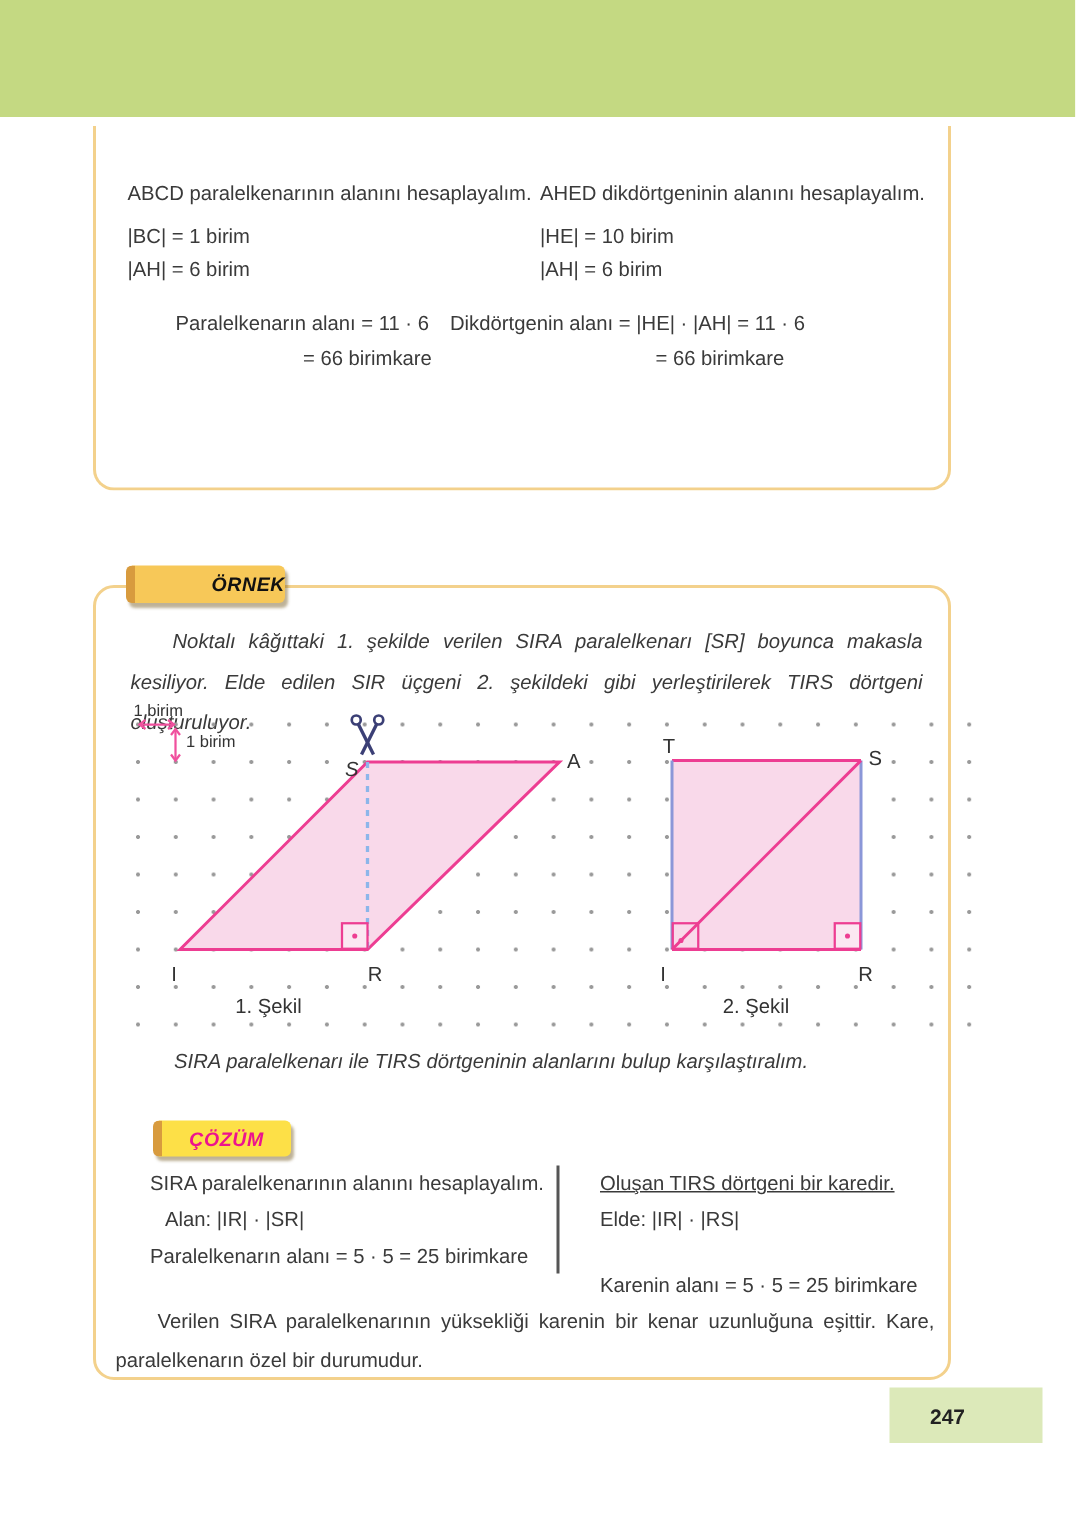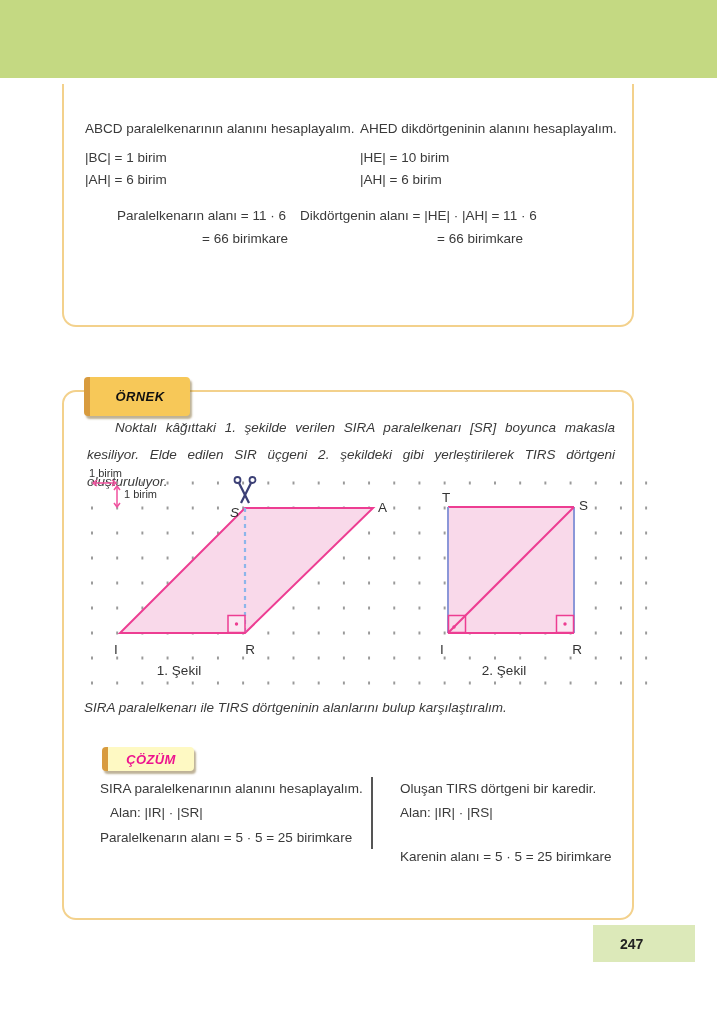--- a/index.html
+++ b/index.html
@@ -42,21 +42,21 @@
     <p class="abs" style="left:296px;top:88px;">|AH| = 6 birim</p>
 
     <p class="abs" style="left:21px;top:124px;margin-left:32px;">Paralelkenarın alanı = 11 · 6</p>
     <p class="abs" style="left:236px;top:124px;">Dikdörtgenin alanı = |HE| · |AH| = 11 · 6</p>
 
     <p class="abs" style="left:138px;top:147px;">= 66 birimkare</p>
     <p class="abs" style="left:373px;top:147px;">= 66 birimkare</p>
 
   </section>
 
-  <div class="lbl" style="left:84px;top:377px;width:100px;height:39px;color:#111;">
+  <div class="lbl" style="left:84px;top:377px;width:100px;height:25px;color:#111;justify-content:flex-end;">
     <span>ÖRNEK</span>
   </div>
 
   <section class="box" style="left:62px;top:390px;width:572px;height:530px;border-radius:14px;">
 
     <p class="abs para ital" style="left:23px;top:22px;width:528px;line-height:27px;">Noktalı kâğıttaki 1. şekilde verilen SIRA paralelkenarı [SR] boyunca makasla kesiliyor. Elde edilen SIR üçgeni 2. şekildeki gibi yerleştirilerek TIRS dörtgeni oluşturuluyor.</p>
 
     <div class="dotgrid" style="left:23px;top:77px;width:565px;height:223px;">
       <svg width="565" height="223" viewBox="0 0 565 223">
 
@@ -108,35 +108,36 @@
           <text x="359" y="33" font-size="13.5" text-anchor="middle">T</text>
           <text x="492" y="41" font-size="13.5">S</text>
           <text x="355" y="185" font-size="13.5" text-anchor="middle">I</text>
           <text x="490" y="185" font-size="13.5" text-anchor="middle">R</text>
 
           <text x="417" y="206" font-size="13.5" text-anchor="middle">2. Şekil</text>
         </g>
       </svg>
     </div>
 
-    <p class="abs ital" style="left:20px;top:308px;">SIRA paralelkenarı ile TIRS dörtgeninin alanlarını bulup karşılaştıralım.</p>
+    <p class="abs ital" style="left:52px;top:308px;">SIRA paralelkenarı ile TIRS dörtgeninin alanlarını bulup karşılaştıralım.</p>
 
-    <div class="lbl" style="left:38px;top:355px;width:86px;height:24px;color:#ed138e;background:#fef9c3;">
+    <div class="lbl" style="left:38px;top:355px;width:86px;height:24px;color:#ed138e;background:#fde047;">
       <span>ÇÖZÜM</span>
     </div>
 
     <div class="divider" style="left:307px;top:385px;height:72px;"></div>
 
     <p class="abs" style="left:36px;top:389px;">SIRA paralelkenarının alanını hesaplayalım.</p>
     <p class="abs" style="left:46px;top:413px;">Alan: |IR| · |SR|</p>
     <p class="abs" style="left:36px;top:438px;">Paralelkenarın alanı = 5 · 5 = 25 birimkare</p>
 
-    <p class="abs" style="left:336px;top:389px;">Oluşan TIRS dörtgeni bir karedir.</p>
-    <p class="abs" style="left:336px;top:413px;">Alan: |IR| · |RS|</p>
+    <p class="abs" style="left:336px;top:389px;text-decoration:underline;">Oluşan TIRS dörtgeni bir karedir.</p>
+    <p class="abs" style="left:336px;top:413px;">Elde: |IR| · |RS|</p>
     <p class="abs" style="left:336px;top:438px;margin-top:19px;">Karenin alanı = 5 · 5 = 25 birimkare</p>
 
+    <p class="abs para" style="left:13px;top:476px;width:546px;">Verilen SIRA paralelkenarının yüksekliği karenin bir kenar uzunluğuna eşittir. Kare, paralelkenarın özel bir durumudur.</p>
   </section>
 
   <div class="badge">
     <span>247</span>
   </div>
 
 </div>
 
 </body></html>

